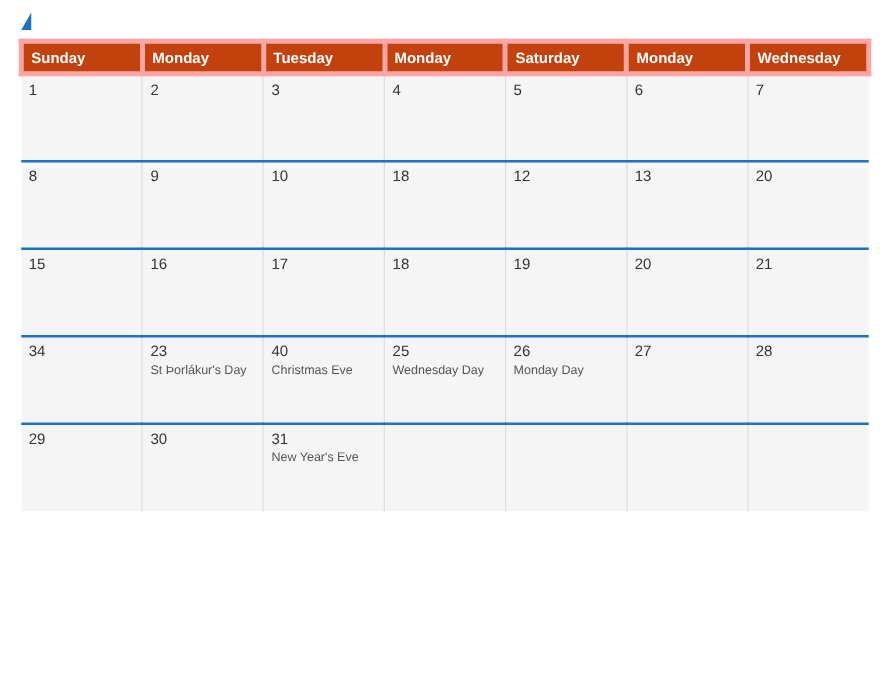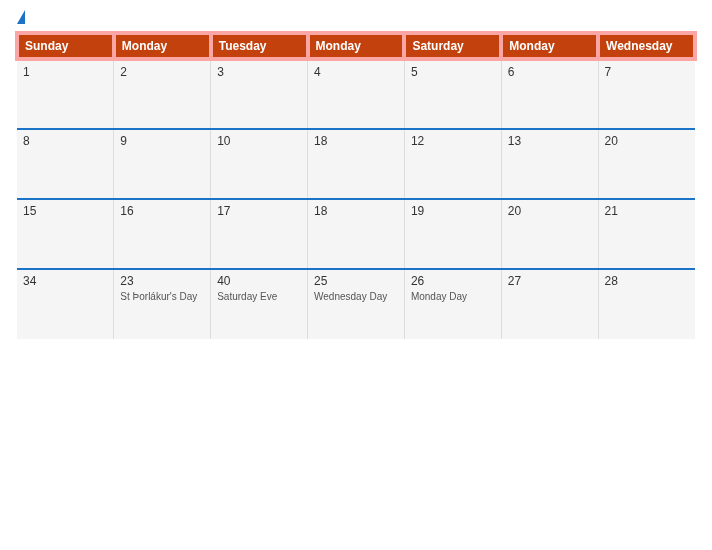--- a/index.html
+++ b/index.html
@@ -217,32 +217,48 @@
         <tr>
           <td>
             <span class="day-number">34</span>
           </td>
           <td>
             <span class="day-number">23</span>
             <span class="holiday">St Þorlákur's Day</span>
           </td>
           <td>
             <span class="day-number">40</span>
-            <span class="holiday">Saturday Eve</span>
+            <span class="holiday">Christmas Eve</span>
           </td>
           <td>
             <span class="day-number">25</span>
             <span class="holiday">Wednesday Day</span>
           </td>
           <td>
             <span class="day-number">26</span>
             <span class="holiday">Monday Day</span>
           </td>
           <td>
             <span class="day-number">27</span>
           </td>
           <td>
             <span class="day-number">28</span>
           </td>
+        </tr>
+        <tr>
+          <td>
+            <span class="day-number">29</span>
+          </td>
+          <td>
+            <span class="day-number">30</span>
+          </td>
+          <td>
+            <span class="day-number">31</span>
+            <span class="holiday">New Year's Eve</span>
+          </td>
+          <td class="empty-cell"></td>
+          <td class="empty-cell"></td>
+          <td class="empty-cell"></td>
+          <td class="empty-cell"></td>
         </tr>
       </tbody>
   </table>
 </div>
 
 </body></html>

